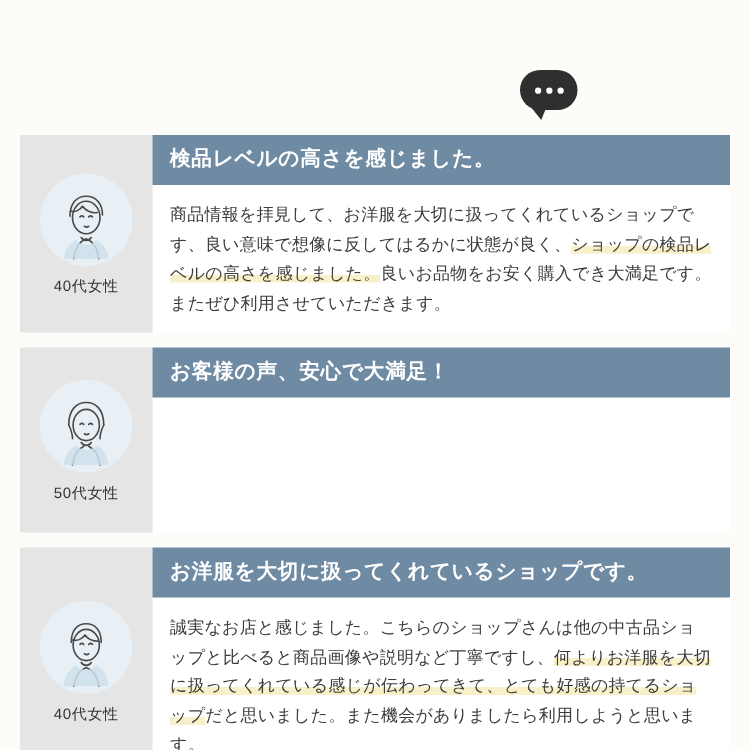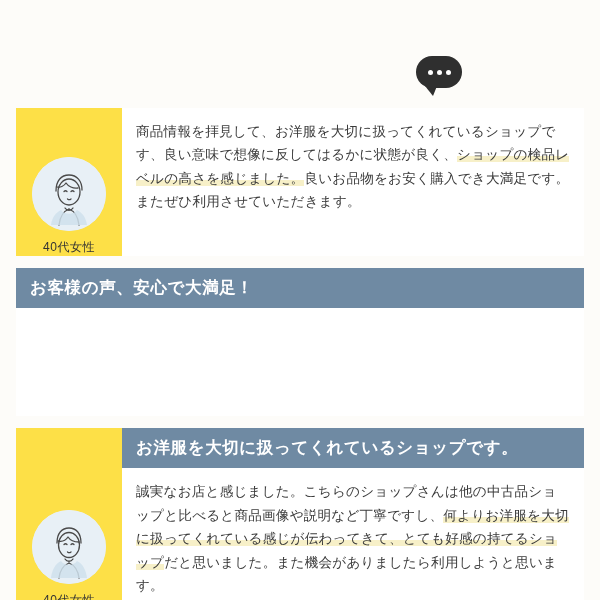--- a/index.html
+++ b/index.html
@@ -91,25 +91,25 @@
     display: flex;
     background: #ffffff;
     margin-bottom: 12px;
     min-height: 148px;
     box-sizing: border-box;
   }
 
   .avatar-col {
     width: 106px;
     flex: 0 0 106px;
-    background: #fde047;
+    background: #e5e5e5;
     display: flex;
     flex-direction: column;
     align-items: center;
-    justify-content: flex-end;
+    justify-content: center;
     padding-top: 4px;
     box-sizing: border-box;
   }
   .avatar {
     width: 74px;
     height: 74px;
     border-radius: 50%;
     background: linear-gradient(160deg, #eef3f7 0%, #dfe9f1 100%);
     position: relative;
     overflow: hidden;
@@ -181,27 +181,49 @@
             <path d="M27 68c1-9 5-14 10-16"></path>
             <path d="M47 68c-1-9-5-14-10-16"></path>
             <path d="M33 51c2 3 6 3 8 0"></path>
           </g>
           <path d="M29 53c3 5 13 5 16 0 6 3 9 8 10 15H19c1-7 4-12 10-15z" fill="#cfe0ec" opacity="0.85"></path>
         </svg>
       </div>
       <div class="avatar-label">40代女性</div>
     </div>
     <div class="content-col">
+      <div class="review-head">検品レベルの高さを感じました。</div>
       <div class="review-body">
         <span>商品情報を拝見して、お洋服を大切に扱ってくれているショップです、良い意味で想像に反してはるかに状態が良く、</span><span class="hl">ショップの検品レベルの高さを感じました。</span><span>良いお品物をお安く購入でき大満足です。またぜひ利用させていただきます。</span>
       </div>
     </div>
   </div>
 
   <div class="review review-2">
+    <div class="avatar-col">
+      <div class="avatar">
+        <svg width="74" height="74" viewBox="0 0 74 74">
+          <circle cx="37" cy="37" r="37" fill="#e8f0f6"></circle>
+          <g fill="none" stroke="#4a4a4a" stroke-width="1.3" stroke-linecap="round" stroke-linejoin="round">
+            <path d="M23 36c0-12 6-18 14-18s14 6 14 18"></path>
+            <path d="M23 36c2 4 3 8 3 11"></path>
+            <path d="M51 36c-2 4-3 8-3 11"></path>
+            <ellipse cx="37" cy="36" rx="10.5" ry="12.5"></ellipse>
+            <path d="M32 35.5c.8-.8 2.2-.8 3 0"></path>
+            <path d="M39 35.5c.8-.8 2.2-.8 3 0"></path>
+            <path d="M35.5 43c1 .8 2.5.8 3.5 0"></path>
+            <path d="M33 50c2 3 6 3 8 0"></path>
+            <path d="M26 68c1-8 5-13 9-15"></path>
+            <path d="M48 68c-1-8-5-13-9-15"></path>
+          </g>
+          <path d="M29 52c3 5 13 5 16 0 6 3 9 9 10 16H19c1-7 4-13 10-16z" fill="#cfe0ec" opacity="0.85"></path>
+        </svg>
+      </div>
+      <div class="avatar-label">50代女性</div>
+    </div>
     <div class="content-col">
       <div class="review-head">お客様の声、安心で大満足！</div>
     </div>
   </div>
 
   <div class="review review-3">
     <div class="avatar-col">
       <div class="avatar">
         <svg width="74" height="74" viewBox="0 0 74 74">
           <circle cx="37" cy="37" r="37" fill="#e8f0f6"></circle>

